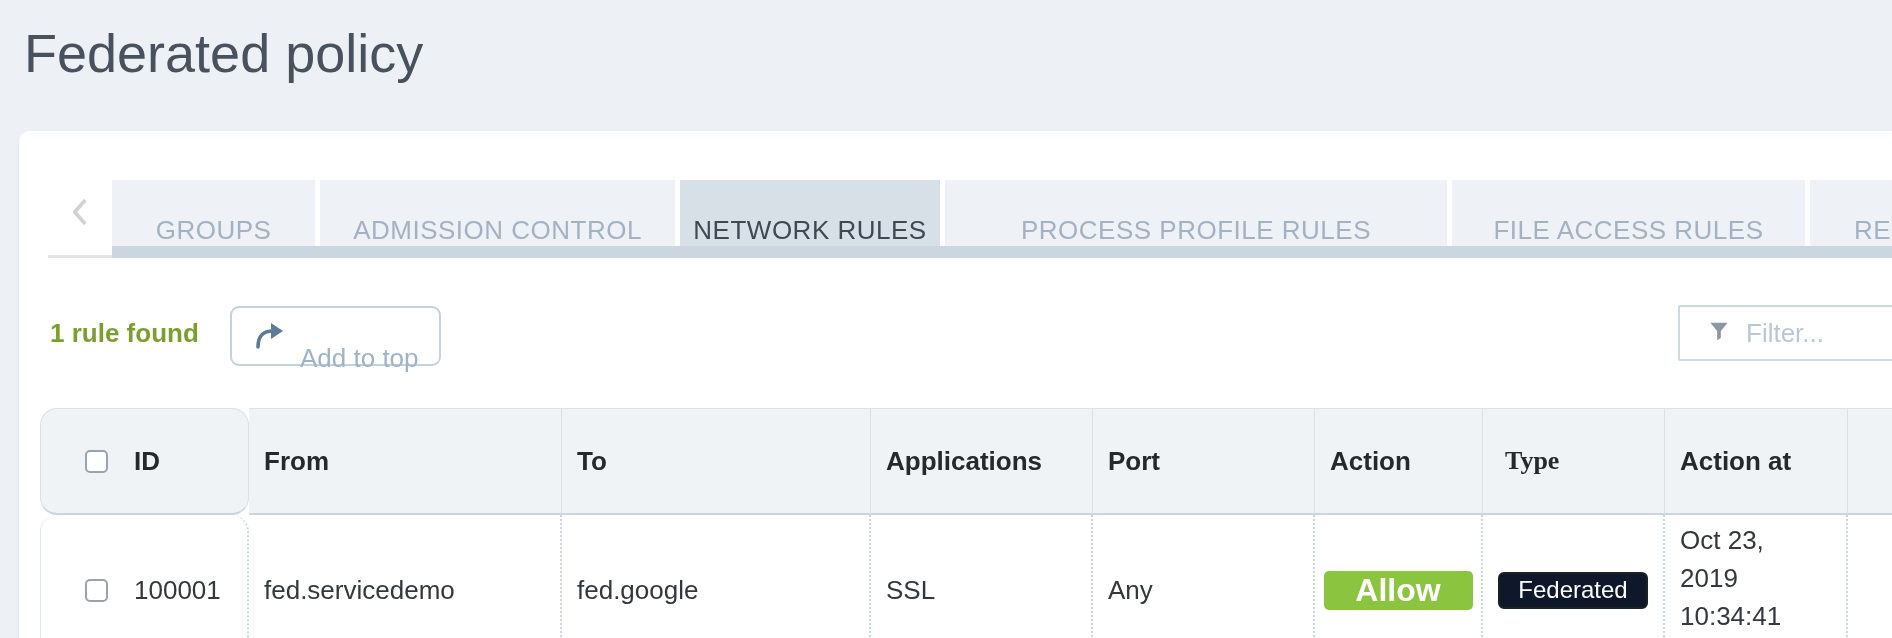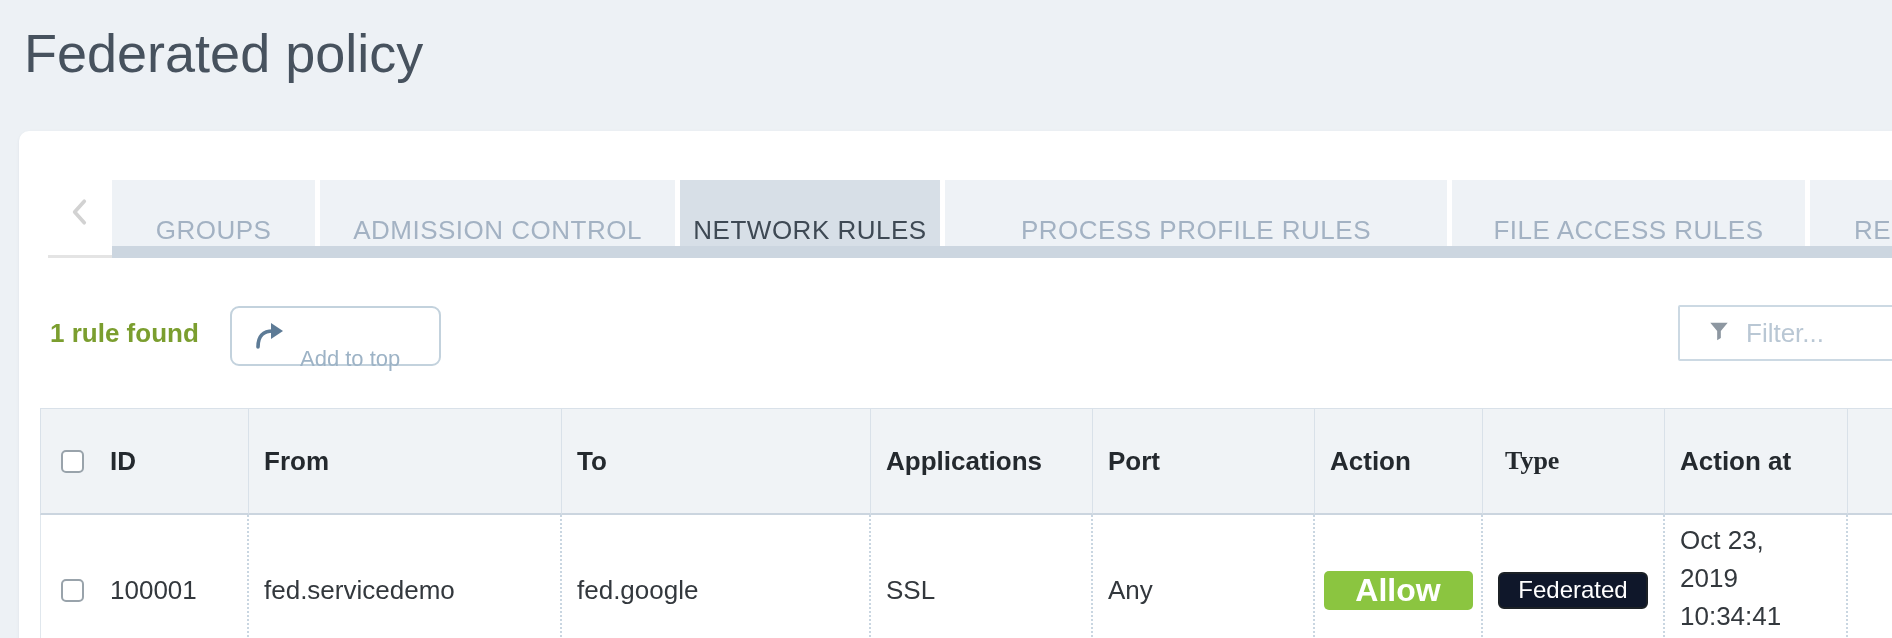--- a/index.html
+++ b/index.html
@@ -70,21 +70,21 @@
     font-size:26px; font-weight:bold; color:#7b9e2f;
   }
   .add-to-top-btn {
     position:absolute; left:211px; top:175px; width:211px; height:60px;
     background:#ffffff; border:2px solid #c3d2dd; border-radius:9px;
     display:flex; align-items:center; padding-left:22px;
     cursor:pointer;
   }
   .add-to-top-btn svg { width:32px; height:30px; flex:0 0 auto; }
   .add-to-top-btn .btn-label {
-    margin-left:14px; font-size:22px; color:#9db3c6; white-space:nowrap;margin-top:45px;
+    margin-left:14px; font-size:26px; color:#9db3c6; white-space:nowrap;margin-top:45px;
   }
   .refresh-btn {
     position:absolute; left:1494px; top:185px; height:36px;
     display:flex; align-items:center; background:none; border:none; cursor:pointer;
   }
   .refresh-btn svg { width:26px; height:26px; }
   .refresh-btn .refresh-label {
     margin-left:9px; font-size:23px; font-weight:bold; letter-spacing:0.5px; color:#404449;
   }
   .filter-box {
@@ -120,21 +120,21 @@
   .tbody .t-cell {
     height:150px;
     background:#ffffff;
     border-right:2px dotted #c9d6e1;
     font-size:26px; color:#33383d;
   }
   .tbody .t-cell:first-child { border-left:1px solid #e0e7ed; }
   .tbody .t-cell:last-child  { border-right:none; }
   .thead .t-cell:last-child  { border-right:none; }
 
-  .col-id   { width:209px; padding-left:20px; }
+  .col-id   { width:209px; padding-left:44px;border-radius:17px; }
   .col-from { width:313px; }
   .col-to   { width:309px; }
   .col-apps { width:222px; }
   .col-port { width:222px; }
   .col-action { width:168px; justify-content:center; padding-left:0; }
   .col-type   { width:182px; justify-content:center; padding-left:0; }
   .col-updated { width:183px; }
   .col-extra   { width:344px; }
   .thead .col-action { justify-content:flex-start; padding-left:15px; }
   .thead .col-type   { justify-content:flex-start; padding-left:22px;font-family:Liberation Serif, serif; }

